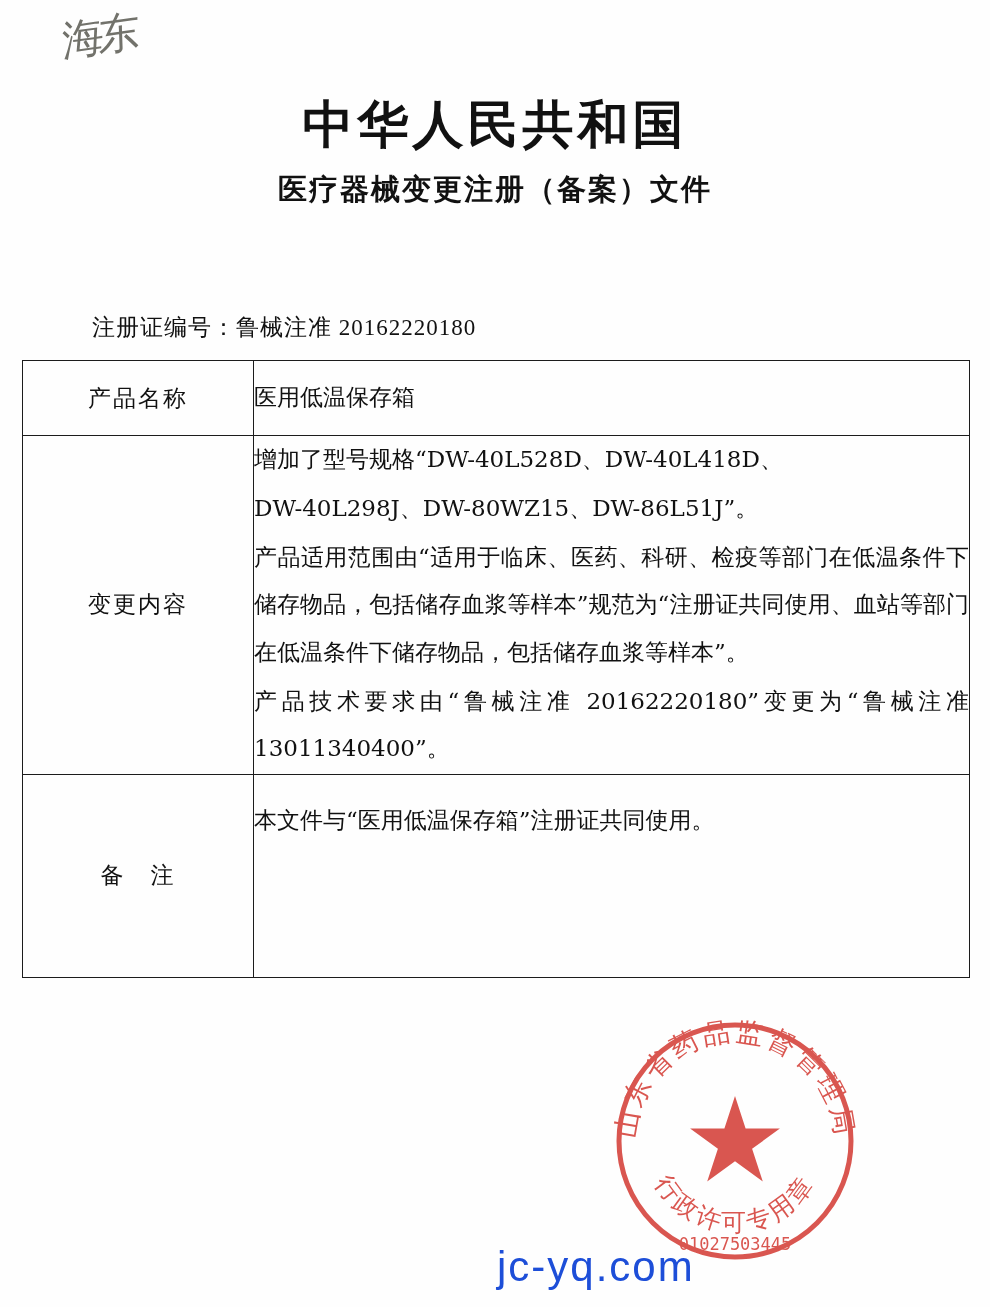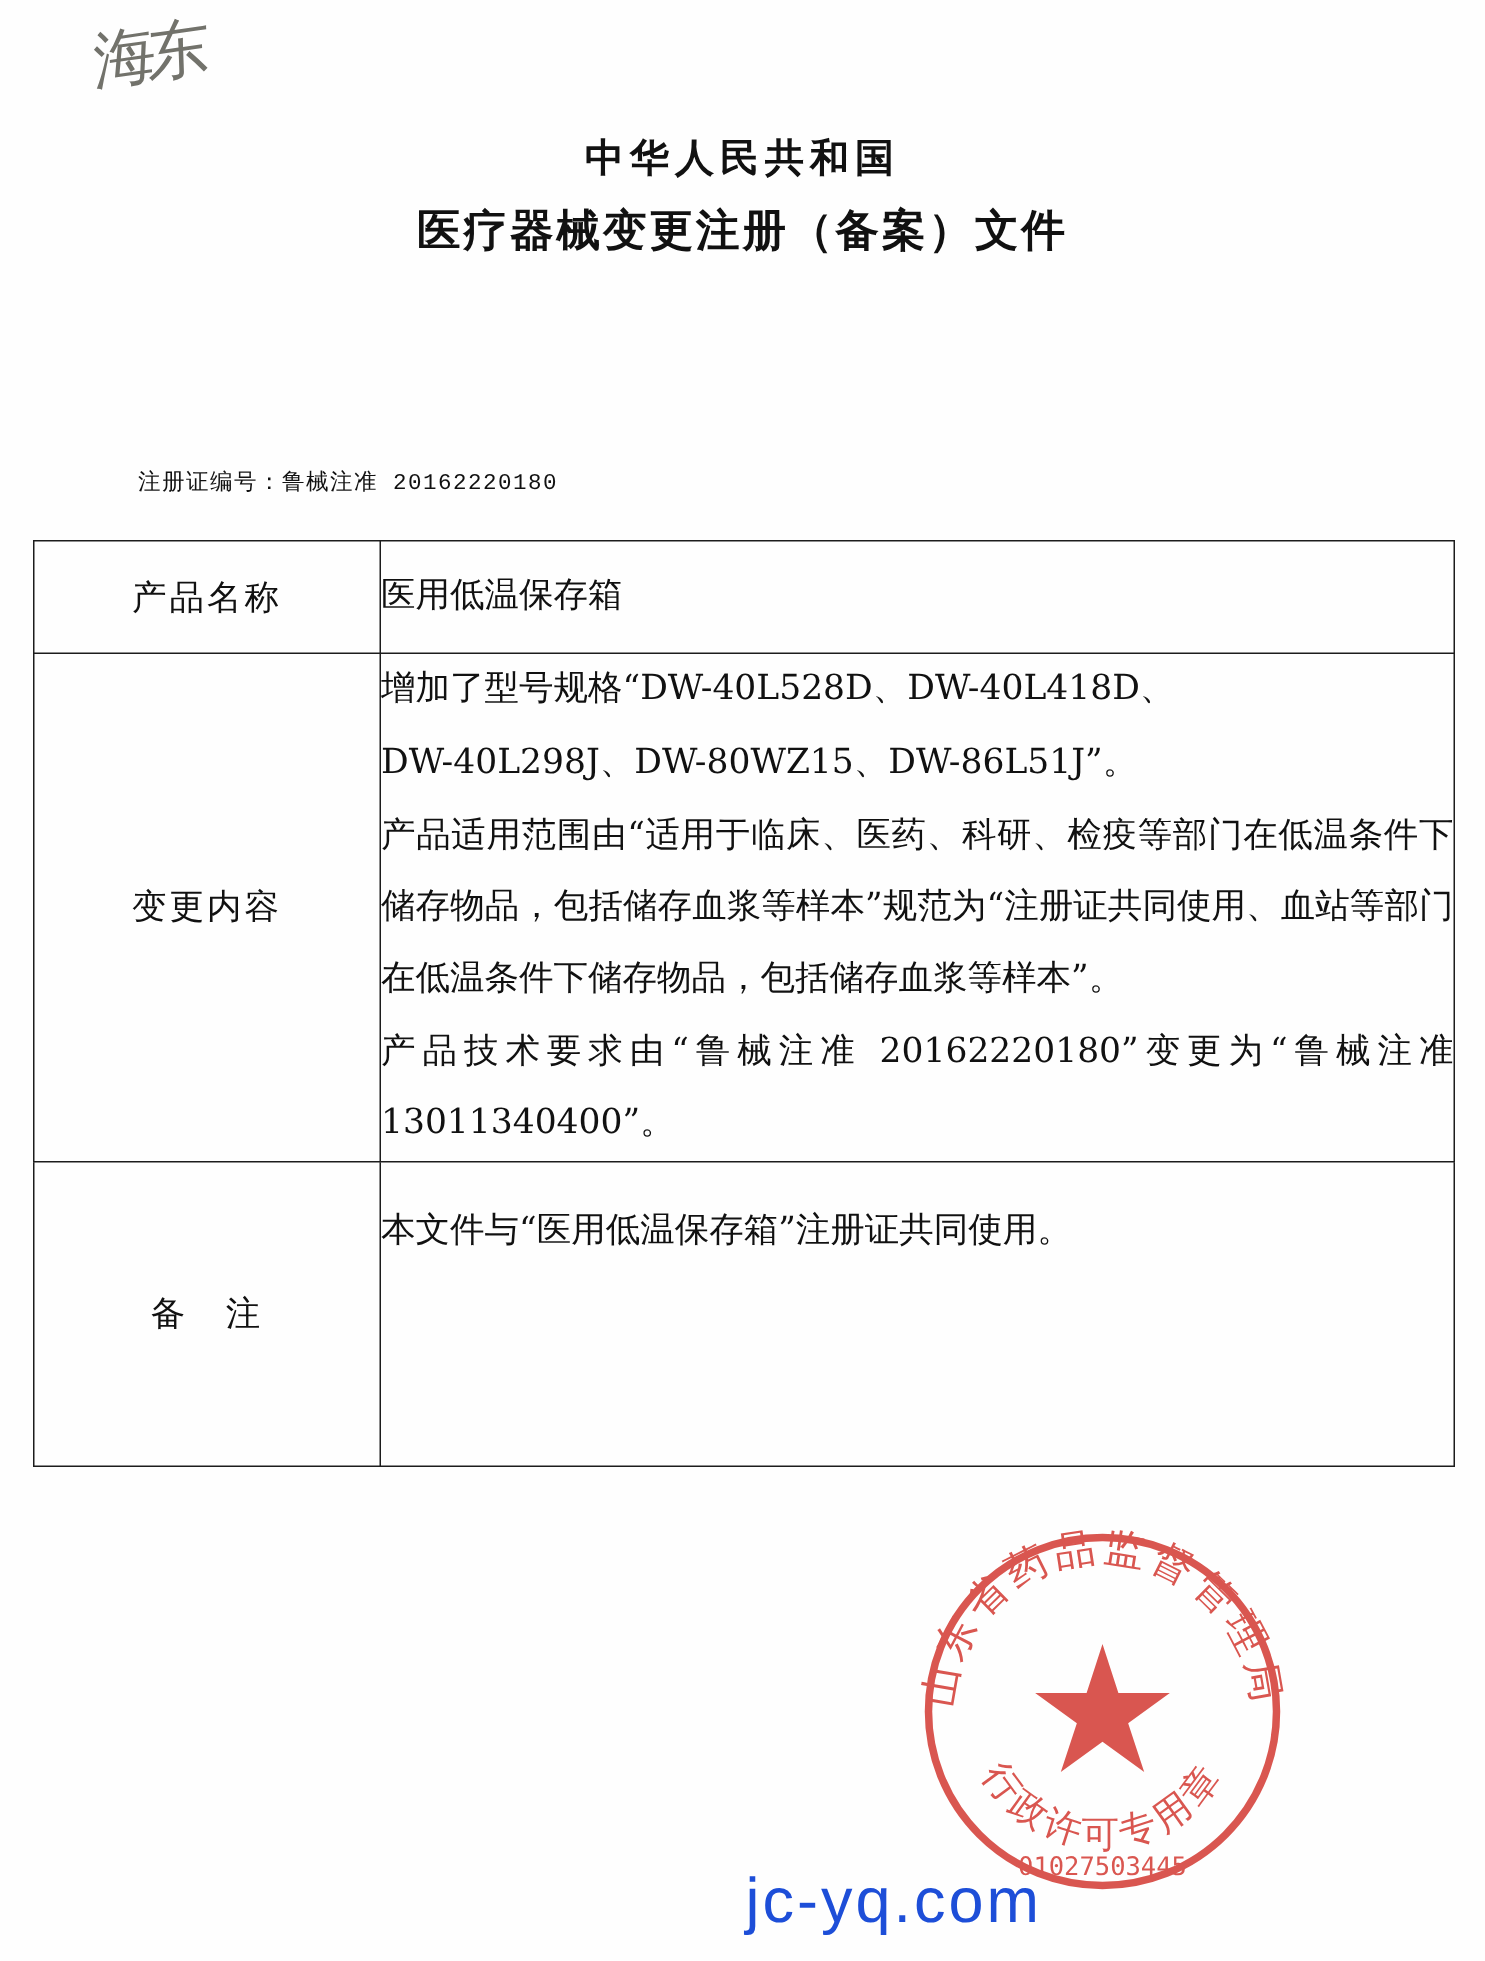--- a/index.html
+++ b/index.html
@@ -36,42 +36,42 @@
   }
 
   .title-block {
     position: absolute;
     left: 0;
     right: 0;
     top: 88px;
     text-align: center;
   }
   .title-line1 {
-    font-size: 26px;
+    font-size: 51px;
     font-weight: bold;
     letter-spacing: 4px;
     line-height: 1.45;
     font-family: "DejaVu Serif", "Liberation Serif", serif;
   }
   .title-line2 {
     font-size: 29px;
     font-weight: bold;
     letter-spacing: 2px;
     line-height: 1.45;
     margin-top: 6px;
     font-family: "DejaVu Serif", "Liberation Serif", serif;
   }
 
   .cert-no {
     position: absolute;
     left: 92px;
     top: 312px;
-    font-size: 15px;
+    font-size: 23px;
     letter-spacing: 1px;
-    font-family: Liberation Mono, monospace;
+    font-family: Liberation Serif, serif;
     text-align: center;
   }
 
   table.doc-table {
     position: absolute;
     left: 22px;
     top: 360px;
     width: 948px;
     border-collapse: collapse;
     table-layout: fixed;

